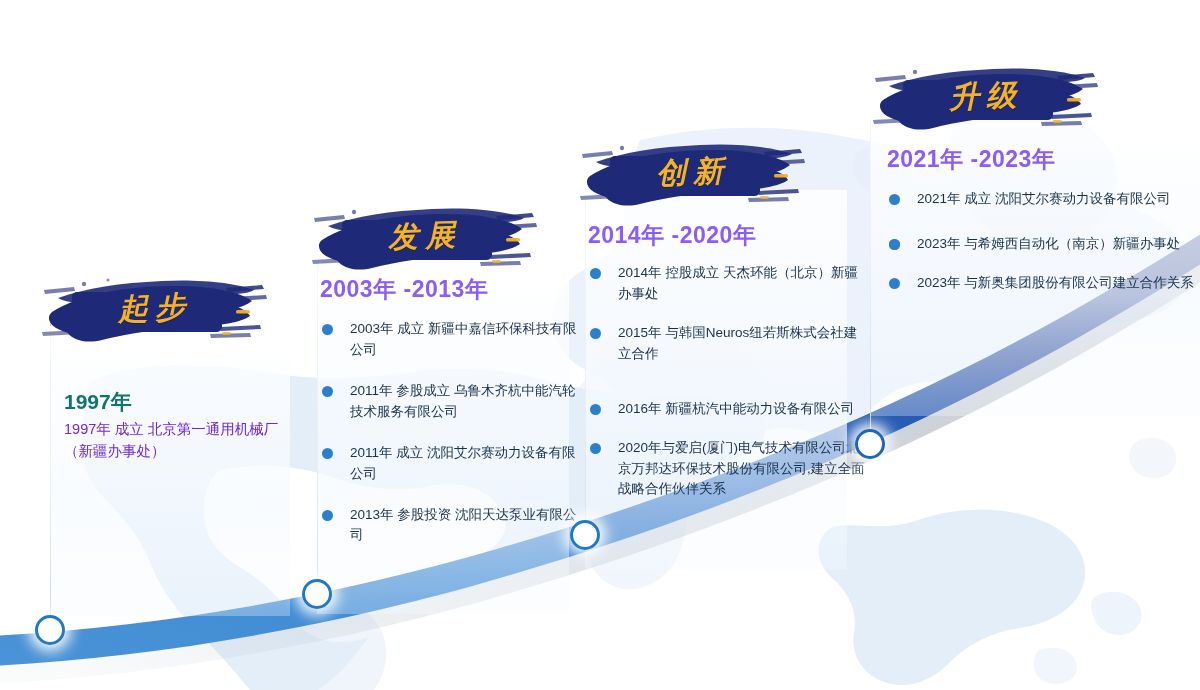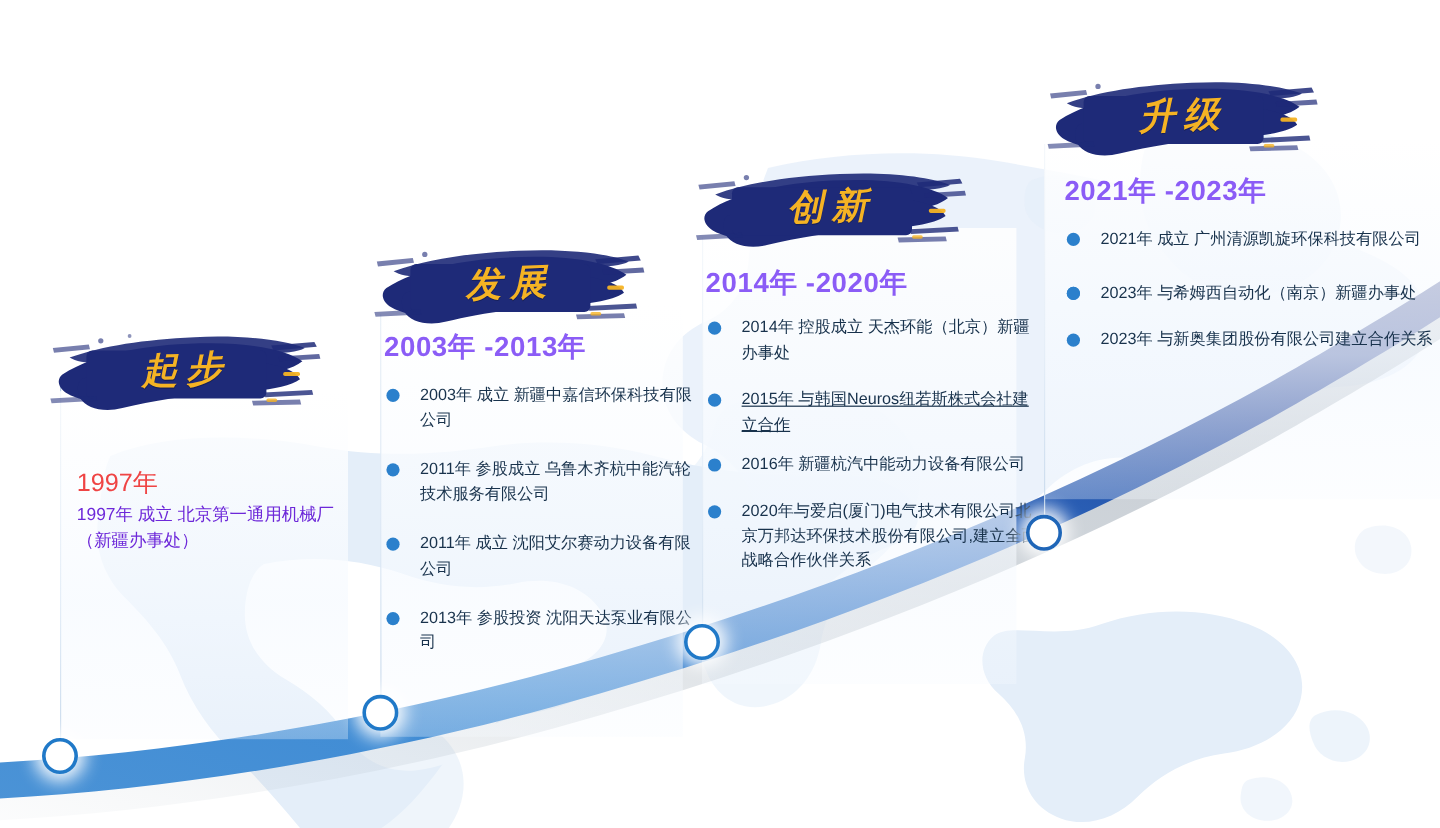--- a/index.html
+++ b/index.html
@@ -105,22 +105,22 @@
 
   
   .era-title {
     color: #8b5cf6;
     font-weight: bold;
     font-size: 23px;
     letter-spacing: 0.5px;
     white-space: nowrap;
   }
   .lead-title {
-    color: #ef4444;
-    font-weight: normal;
+    color: #0f766e;
+    font-weight: bold;
     font-size: 21px;
     margin-bottom: 2px;
   }
   .lead-body {
     color: #6d28d9;
     font-size: 14.5px;
     line-height: 1.55;
     max-width: 220px;
   }
   ul.events {
@@ -346,21 +346,21 @@
         </svg>
         <div class="brush-label">创新</div>
       </div>
       <div style="margin-left:28px; margin-top:10px;">
         <div class="era-title">2014年 -2020年</div>
         <ul class="events" style="margin-top:12px;">
           <li style="margin-bottom:18px; width:248px;">
             <span class="bullet"></span>
             <span>2014年   控股成立   天杰环能（北京）新疆办事处</span>
           </li>
-          <li style="margin-bottom:12px; width:248px;text-decoration:underline;">
+          <li style="margin-bottom:34px; width:248px;">
             <span class="bullet"></span>
             <span>2015年   与韩国Neuros纽若斯株式会社建立合作</span>
           </li>
           <li style="margin-bottom:18px; width:248px;">
             <span class="bullet"></span>
             <span>2016年   新疆杭汽中能动力设备有限公司</span>
           </li>
           <li style="width:250px;">
             <span class="bullet"></span>
             <span>2020年与爱启(厦门)电气技术有限公司北京万邦达环保技术股份有限公司,建立全面战略合作伙伴关系</span>
@@ -394,21 +394,21 @@
             <rect x="182" y="62" width="9" height="3" rx="1.4" opacity="0.8"></rect>
           </g>
         </svg>
         <div class="brush-label">升级</div>
       </div>
       <div style="margin-left:42px; margin-top:10px;">
         <div class="era-title">2021年 -2023年</div>
         <ul class="events" style="margin-top:14px;">
           <li style="margin-bottom:24px; width:300px;">
             <span class="bullet"></span>
-            <span>2021年  成立 广州清源凯旋环保科技有限公司</span>
+            <span>2021年  成立 沈阳艾尔赛动力设备有限公司</span>
           </li>
           <li style="margin-bottom:24px; width:300px;">
             <span class="bullet"></span>
           </li>
           <li style="margin-bottom:18px; width:288px;">
             <span class="bullet"></span>
             <span>2023年  与希姆西自动化（南京）新疆办事处</span>
           </li>
           <li style="width:288px;">
             <span class="bullet"></span>

